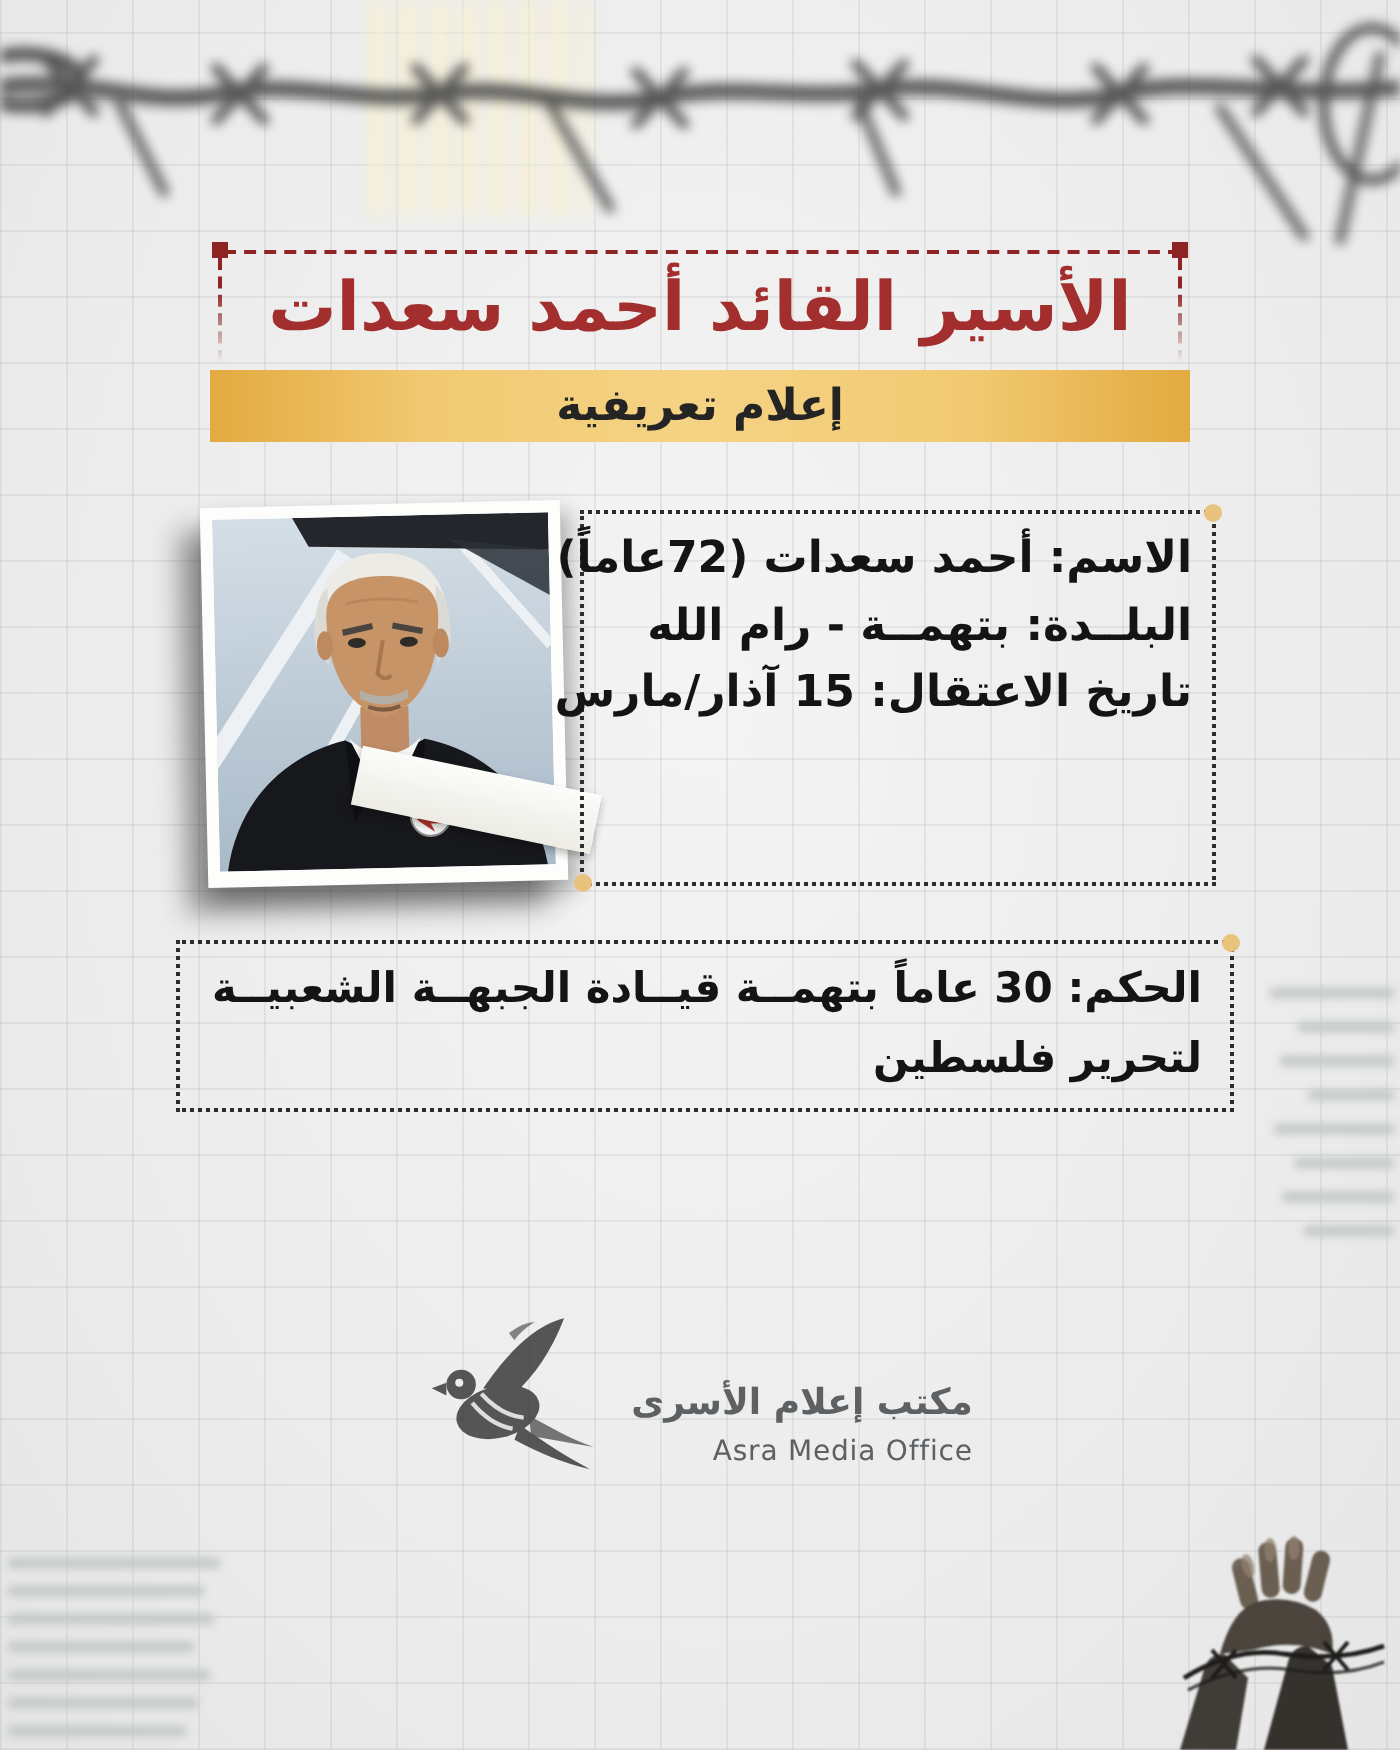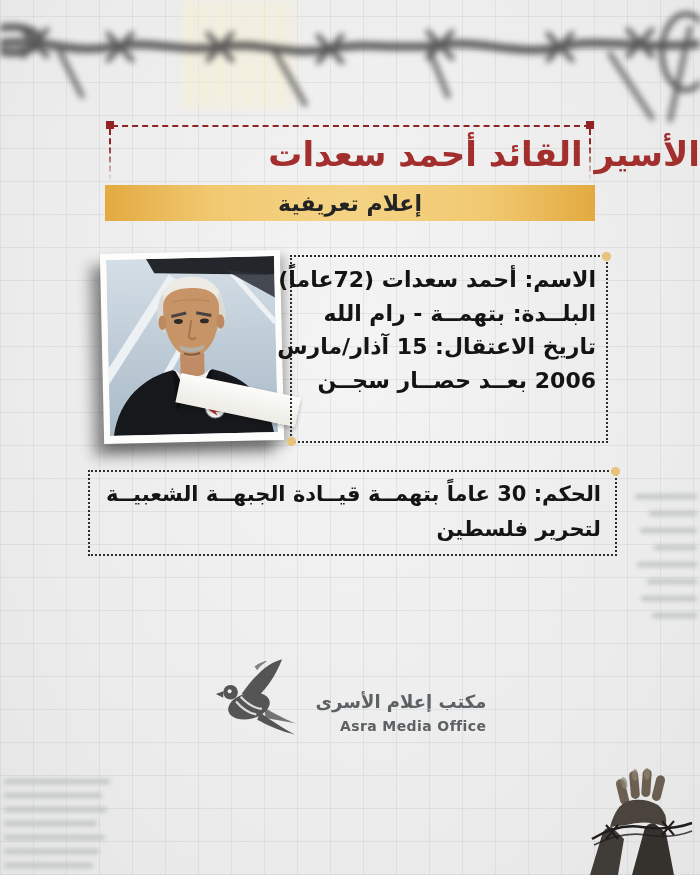--- a/index.html
+++ b/index.html
@@ -16,21 +16,21 @@
   .stripes{position:absolute;left:178px;top:0;width:116px;height:108px;
     background:repeating-linear-gradient(90deg, rgba(252,244,220,0) 0 7px, rgba(250,240,206,.8) 7px 15px);
     filter:blur(4px);}
   .wire{position:absolute;left:0;top:0;width:700px;height:130px;filter:blur(3px);opacity:.85;}
   
   .corner-sq{position:absolute;width:8px;height:8px;background:#8e2424;}
   .frame-top{position:absolute;left:112px;top:125px;width:478px;border-top:2px dashed #8e2424;}
   .frame-v{position:absolute;top:129px;height:52px;border-left:2px dashed #8e2424;
     -webkit-mask-image:linear-gradient(to bottom,#000 30%,transparent);
     mask-image:linear-gradient(to bottom,#000 30%,transparent);}
-  .title{position:absolute;top:128px;left:0;width:700px;
+  .title{position:absolute;top:128px;left:0;width:700px;text-align:center;
     font-size:34px;font-weight:bold;color:#a32e2e;letter-spacing:0;line-height:52px;}
   .banner{position:absolute;left:105px;top:185px;width:490px;height:36px;
     display:flex;align-items:center;justify-content:center;
     background:linear-gradient(90deg,#e3aa40 0%,#f1c971 22%,#f5d385 50%,#f1c971 78%,#e3aa40 100%);
     font-size:22px;font-weight:bold;color:#242424;}
   
   .photo{position:absolute;left:102px;top:252px;width:168px;height:176px;
     background:#fdfdfc;padding:6px 6px 8px 6px;transform:rotate(-1.3deg);
     box-shadow:-10px 12px 14px rgba(35,35,35,.5), 5px 6px 10px rgba(35,35,35,.28);}
   .photo svg{display:block;width:100%;height:100%;}
@@ -42,21 +42,21 @@
   .info-box{left:290px;top:255px;width:300px;height:178px;padding:6px 10px 0 4px;}
   .info-line{font-size:22px;font-weight:bold;line-height:33.5px;white-space:nowrap;text-align:right;}
   .sentence-box{left:88px;top:470px;width:501px;height:77px;padding:5px 14px 0 10px;}
   .sentence-line{font-size:21px;font-weight:bold;line-height:35px;white-space:nowrap;}
   .gold-dot{position:absolute;width:9px;height:9px;border-radius:50%;background:#e9c27c;}
   
   .logo{position:absolute;top:655px;left:0;width:700px;display:flex;
     justify-content:center;align-items:center;gap:10px;}
   .logo-names{display:flex;flex-direction:column;align-items:flex-end;margin-top:22px;}
   .logo-ar{font-size:18px;font-weight:bold;color:#5d6163;}
-  .logo-en{font-size:14px;font-weight:bold;color:#5d6163;letter-spacing:.4px;margin-top:6px;}
+  .logo-en{font-size:14px;font-weight:normal;color:#5d6163;letter-spacing:.4px;margin-top:6px;}
   
   .ghost{position:absolute;filter:blur(2px);}
   .ghost-row{height:5px;background:#c2c6c6;border-radius:2px;margin:9px 0;}
   .ghost-left{left:4px;top:770px;width:106px;}
   .ghost-right{right:3px;top:482px;width:62px;}
   .ghost-right .ghost-row{margin:12px 0 12px auto;}
   
   .hands{position:absolute;right:0;bottom:0;width:134px;height:140px;
     -webkit-mask-image:radial-gradient(ellipse at 75% 95%, #000 55%, transparent 85%);
     mask-image:radial-gradient(ellipse at 75% 95%, #000 55%, transparent 85%);}
@@ -142,21 +142,20 @@
     </svg>
     <div class="tape"></div>
   </div>
 
   <div class="dotbox info-box">
     <div class="gold-dot" style="right:-5px;top:-5px;"></div>
     <div class="gold-dot" style="left:-5px;bottom:-5px;"></div>
     <div class="info-line">الاسم: أحمد سعدات (72عاماً)</div>
     <div class="info-line">البلــدة: بتهمــة - رام الله</div>
     <div class="info-line">تاريخ الاعتقال: 15 آذار/مارس</div>
-    <div class="info-line">2006 بعــد حصــار سجــن</div>
   </div>
 
   <div class="dotbox sentence-box">
     <div class="gold-dot" style="right:-5px;top:-5px;"></div>
     <div class="sentence-line">الحكم: 30 عاماً بتهمــة قيــادة الجبهــة الشعبيــة</div>
     <div class="sentence-line">لتحرير فلسطين</div>
   </div>
 
   <div class="logo">
     <svg width="92" height="92" viewBox="0 0 100 95" aria-hidden="true">

